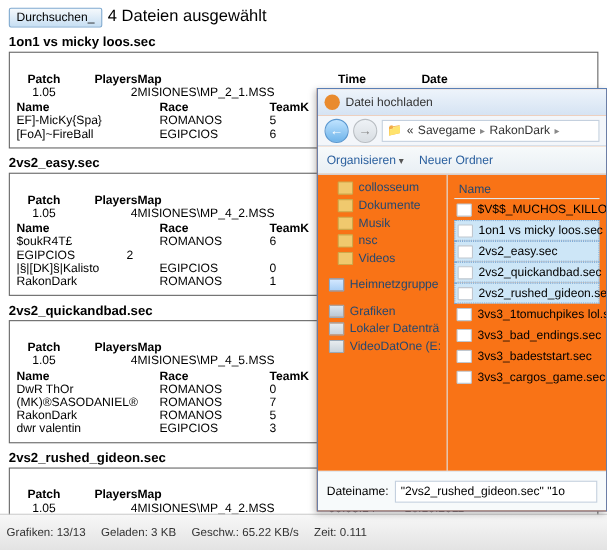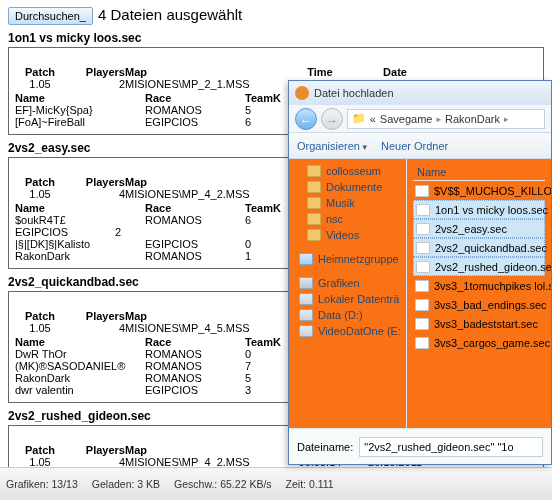--- a/index.html
+++ b/index.html
@@ -268,24 +268,20 @@
         <div class="nav-item ind">
           <span class="nico pc"></span>
           <span>Grafiken</span>
         </div>
         <div class="nav-item ind">
           <span class="nico drv"></span>
           <span>Lokaler Datenträ</span>
         </div>
         <div class="nav-item ind">
           <span class="nico drv"></span>
-          <span>Data (D:)</span>
-        </div>
-        <div class="nav-item ind">
-          <span class="nico drv"></span>
           <span>VideoDatOne (E:</span>
         </div>
       </div>
     <div class="dlg-list">
       <div class="list-hdr">Name</div>
       <div id="dlg-files">
           <div class="file-row">
             <span class="fico file"></span>
             <span>$V$$_MUCHOS_KILLOS.sec</span>
           </div>

